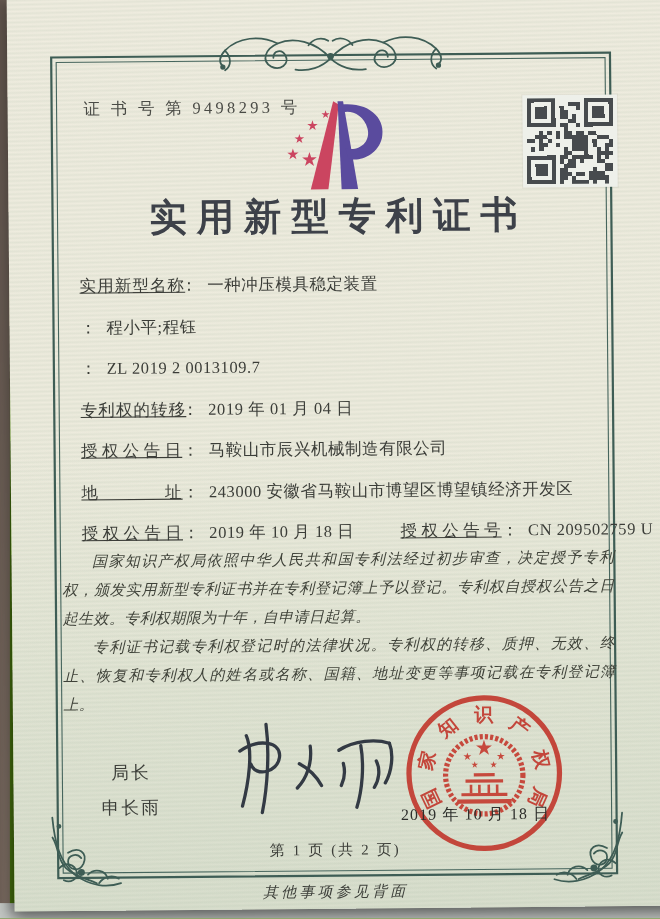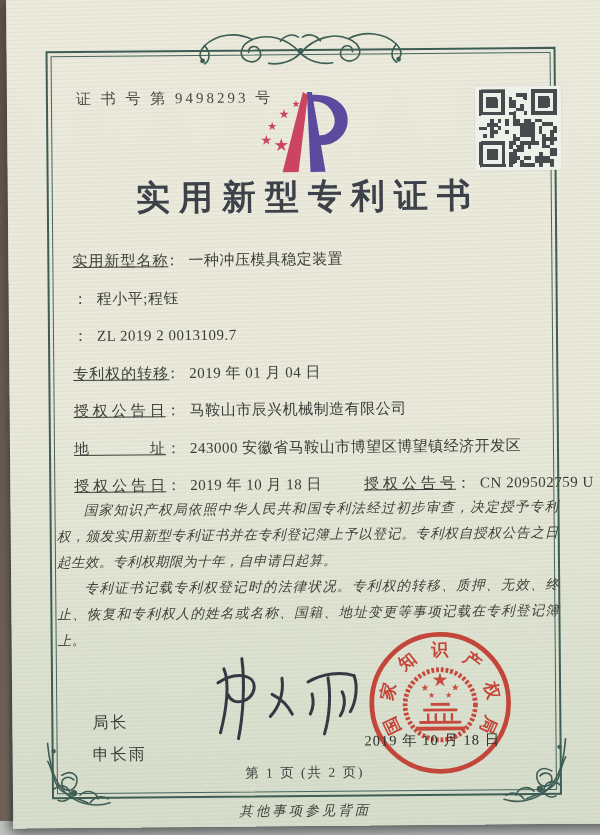--- a/index.html
+++ b/index.html
@@ -1,17 +1,17 @@
 <!DOCTYPE html>
 <html><head>
 <meta charset="utf-8">
 <style>
   html,body{margin:0;padding:0;}
   body{font-family:"Liberation Serif","DejaVu Serif",serif;}
-  .stage{position:relative;width:600px;height:835px;overflow:hidden;background:#737373;}
+  .stage{position:relative;width:600px;height:835px;overflow:hidden;background:#4d7c0f;}
   .photo-edge-left{position:absolute;left:0;top:0;width:9px;height:100%;background:linear-gradient(90deg,#6f6158,#8a7a6e);}
   .photo-edge-bottom{position:absolute;left:0;bottom:0;width:100%;height:14px;background:#c2c6c3;}
   .paper{position:absolute;left:6px;top:-8px;width:608px;height:834px;
     background:linear-gradient(180deg,#efecdf 0%,#edebdd 45%,#e9e9da 75%,#e6e7d8 100%);
     transform:rotate(-0.5deg);transform-origin:50% 0;
     box-shadow:-6px 2px 10px rgba(0,0,0,.28), 0 8px 14px rgba(0,0,0,.35);}
   .guilloche{position:absolute;inset:0;pointer-events:none;
     background:
       linear-gradient(180deg, rgba(190,205,180,0) 50%, rgba(175,195,170,.14) 75%, rgba(168,190,165,.22) 100%),
       repeating-linear-gradient(179deg, rgba(125,155,130,0) 0px, rgba(125,155,130,.10) 2px, rgba(125,155,130,0) 4px);}
@@ -31,21 +31,21 @@
   .fields{position:absolute;left:64px;top:256px;width:478px;font-size:15px;color:#3b3d38;}
   .frow{display:flex;align-items:baseline;margin-bottom:15.5px;line-height:22px;white-space:nowrap;}
   .flabel{display:inline-block;width:92px;text-align:justify;text-align-last:justify;flex:none;letter-spacing:1px;text-decoration:underline;}
   .fcolon{flex:none;margin-right:9px;}
   .fvalue{letter-spacing:.5px;}
   .frow.double .pair2{margin-left:42px;display:flex;align-items:baseline;}
   .frow.double .pair2 .flabel{width:92px;}
   .body-text{position:absolute;left:46px;top:504px;width:502px;font-size:13.6px;line-height:1.92;
     color:#3f4239;text-align:justify;font-style:italic;letter-spacing:.4px;}
   .body-text p{margin:0;text-indent:2em;}
-  .issuer{position:absolute;left:80px;top:713px;font-size:16px;color:#3c3e39;line-height:32px;letter-spacing:2px;}
+  .issuer{position:absolute;left:80px;top:694px;font-size:16px;color:#3c3e39;line-height:32px;letter-spacing:2px;text-align:center;}
   .signature{position:absolute;left:186px;top:660px;width:170px;height:92px;}
   .seal{position:absolute;left:352px;top:636px;width:152px;height:152px;opacity:.92;}
   .seal-date{position:absolute;left:352px;top:740px;font-size:14.5px;color:#2e2f2c;letter-spacing:1px;z-index:3;}
   .page-footer{position:absolute;left:39px;top:772px;width:506px;text-align:center;font-size:13.5px;color:#3c3e39;letter-spacing:2px;}
   .back-note{position:absolute;left:39px;top:810px;width:506px;text-align:center;font-size:13.5px;color:#3e403b;letter-spacing:3px;font-style:italic;}
 </style>
 </head>
 <body>
 
 <div class="stage">

